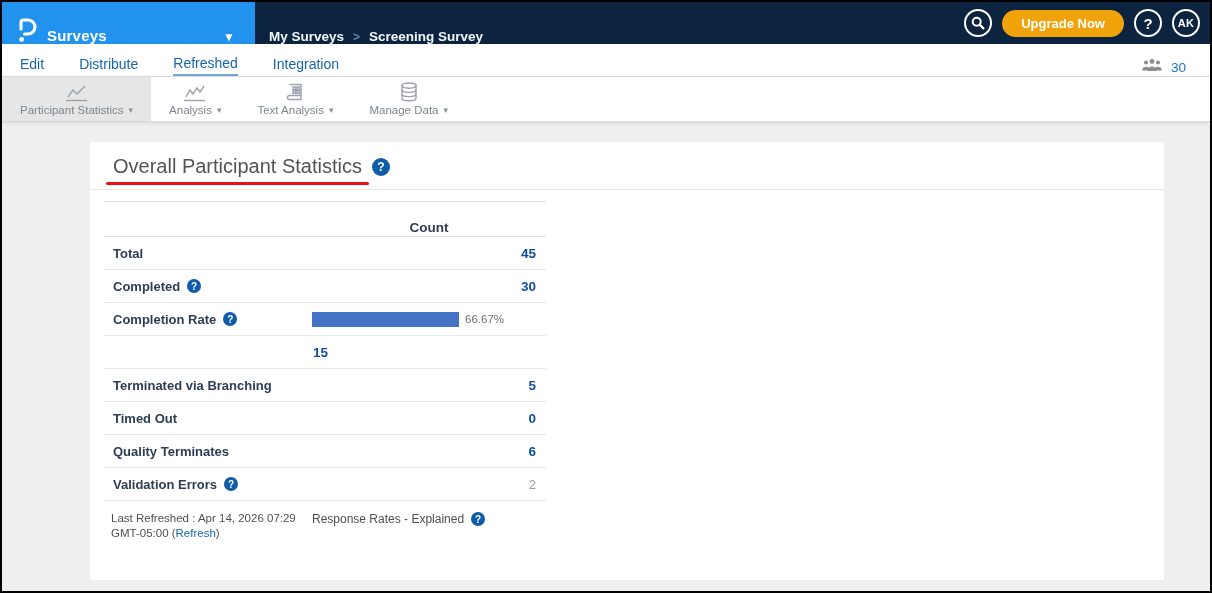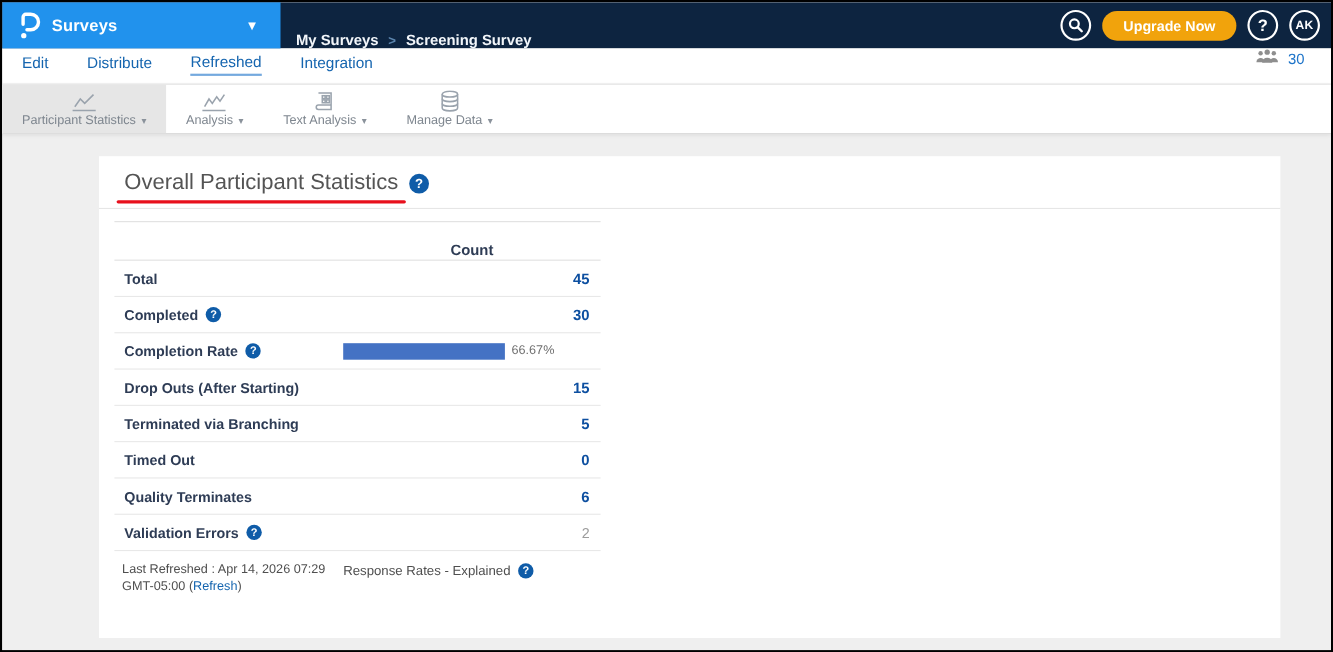--- a/index.html
+++ b/index.html
@@ -7,21 +7,21 @@
   body { font-family:"Liberation Sans", sans-serif; }
 
   .frame {
     position:relative; width:1212px; height:593px;
     border:2px solid #000; background:#EFEFEF; overflow:hidden;
   }
 
   
   .topbar { display:flex; height:42px; background:#0D2440; align-items:stretch; }
   .brand {
-    width:253px; background:#2192ED; display:flex; align-items:center;
+    width:253px; background:#2192ED; display:flex; align-items:flex-end;
     padding:0 12px 0 14px; cursor:pointer; color:#fff;
   }
   .brand-logo { width:22px; height:28px; margin-right:9px; flex:0 0 auto; }
   .brand-label { font-size:15px; font-weight:bold; letter-spacing:.2px; flex:1; }
   .brand-caret { font-size:12px; color:#fff; margin-right:8px; }
   .breadcrumb { display:flex; align-items:flex-end; padding-left:14px; color:#F2F6FA; font-size:13.5px; font-weight:bold; gap:9px; flex:1; min-width:0; }
   .crumb { cursor:pointer; white-space:nowrap; }
   .crumb-sep { color:#5C85AD; font-size:12px; font-weight:bold; }
   .topbar-right { display:flex; align-items:center; gap:10px; padding-right:10px; }
   .circle-btn {
@@ -33,21 +33,21 @@
   .circle-btn.avatar { font-size:11px; letter-spacing:.3px; }
   .upgrade-btn {
     background:#F1A30C; color:#fff; font-weight:bold; font-size:13px;
     border:none; border-radius:14px; height:27px; padding:0 19px; cursor:pointer;
     font-family:"Liberation Sans", sans-serif;
   }
 
   
   .navrow {
     height:33px; background:#fff; border-bottom:1px solid #E0E0E0;
-    display:flex; align-items:flex-start; justify-content:space-between; padding:0 24px 0 18px;
+    display:flex; align-items:flex-end; justify-content:space-between; padding:0 24px 0 18px;
   }
   .nav-items { display:flex; gap:35px; align-items:center; }
   .nav-item { color:#1565AF; font-size:14px; cursor:pointer; padding:4px 0 3px; }
   .nav-item.active { border-bottom:2px solid #74A9DE; }
   .nav-right { display:flex; align-items:center; gap:8px; cursor:pointer; }
   .nav-right .count { color:#1E74C9; font-size:13.5px; }
 
   
   .toolbar {
     height:45px; background:#fff; border-bottom:1px solid #D9D9D9;
@@ -266,23 +266,20 @@
             <span class="lbl">Completion Rate</span>
             <span class="help-badge">?</span>
           </div>
           <div class="bar-cell">
             <div class="bar-fill" style="width: 147px;"></div>
             <span class="bar-pct">66.67%</span>
           </div>
         </div>
 
         <div class="t-row">
-          <div class="t-label">
-              <span class="lbl">Drop Outs (After Starting)</span>
-            </div>
           <div class="t-value">15</div>
         </div>
 
         <div class="t-row">
           <div class="t-label">
               <span class="lbl">Terminated via Branching</span>
             </div>
           <div class="t-value">5</div>
         </div>
 

